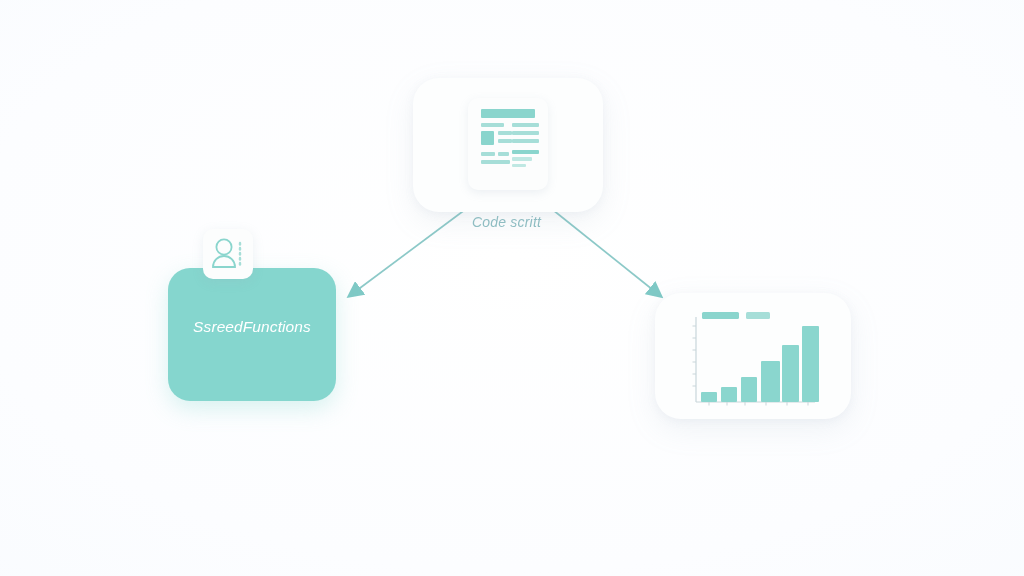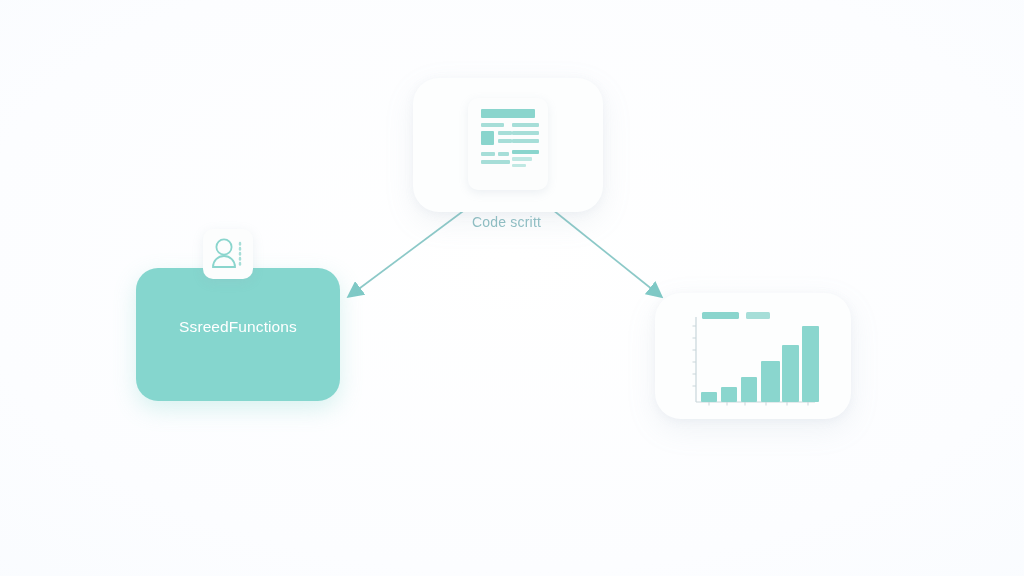--- a/index.html
+++ b/index.html
@@ -13,20 +13,21 @@
     overflow: hidden;
     background: #fdfeff;
     font-family: "Liberation Sans", sans-serif;
   }
   #stage {
     position: relative;
     width: 1024px;
     height: 576px;
     background:
       radial-gradient(ellipse 900px 520px at 50% 45%, #ffffff 0%, #fcfdff 60%, #f8fbfe 100%);
+    font-style: italic;
   }
 
   
   .card {
     position: absolute;
     background: #fdfefe;
     border-radius: 26px;
     box-shadow:
       0 10px 30px rgba(150,170,185,0.13),
       0 2px 10px rgba(150,170,185,0.09);
@@ -60,23 +61,23 @@
     position: absolute;
     background: #8ad5cd;
     border-radius: 1px;
   }
   .doc-bar.pale { background: #a6ded8; }
   .doc-bar.faint { background: #bfe8e3; }
 
   
   #functions-box {
     position: absolute;
-    left: 136px;
+    left: 168px;
     top: 268px;
-    width: 204px;
+    width: 168px;
     height: 133px;
     background: #85d6ce;
     border-radius: 22px;
     box-shadow: 0 8px 22px rgba(133,214,206,0.30);
   }
   #functions-label {
     position: absolute;
     left: 0;
     right: 0;
     top: 50px;

